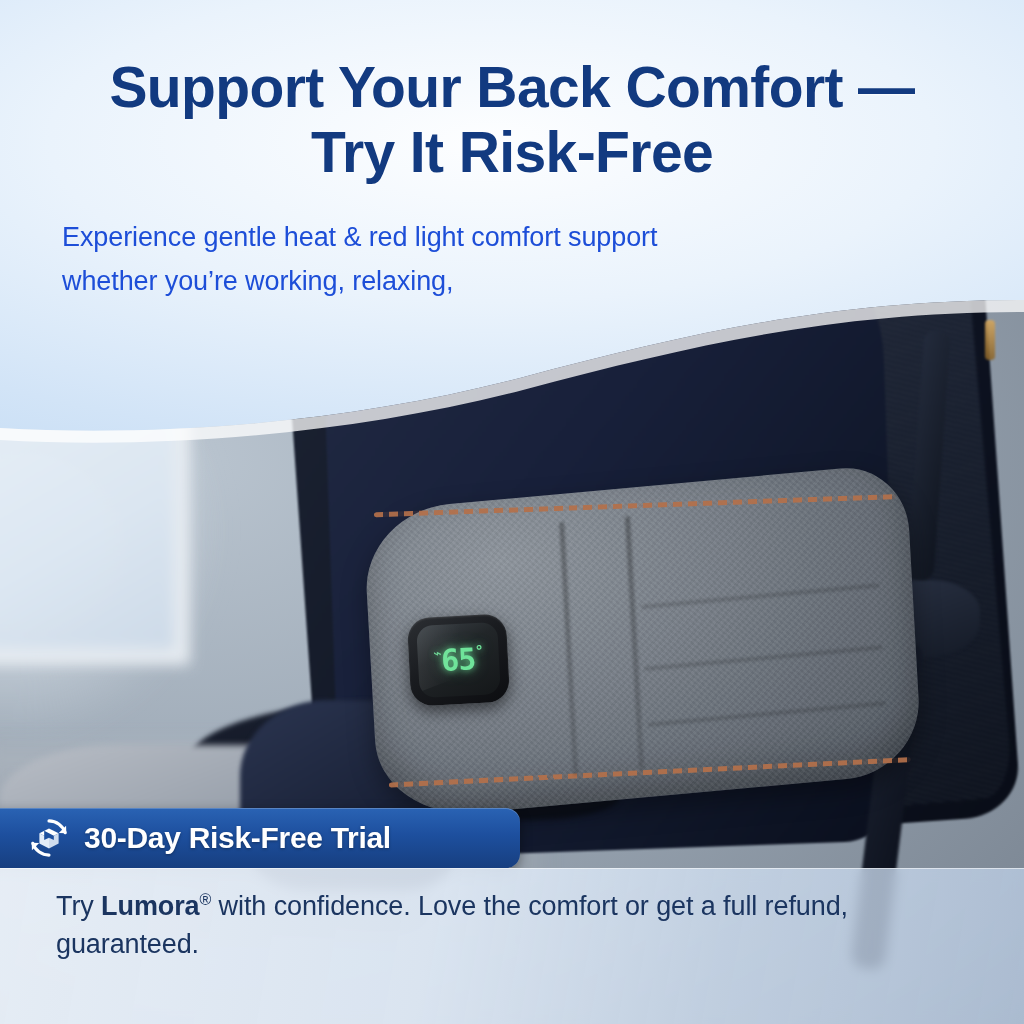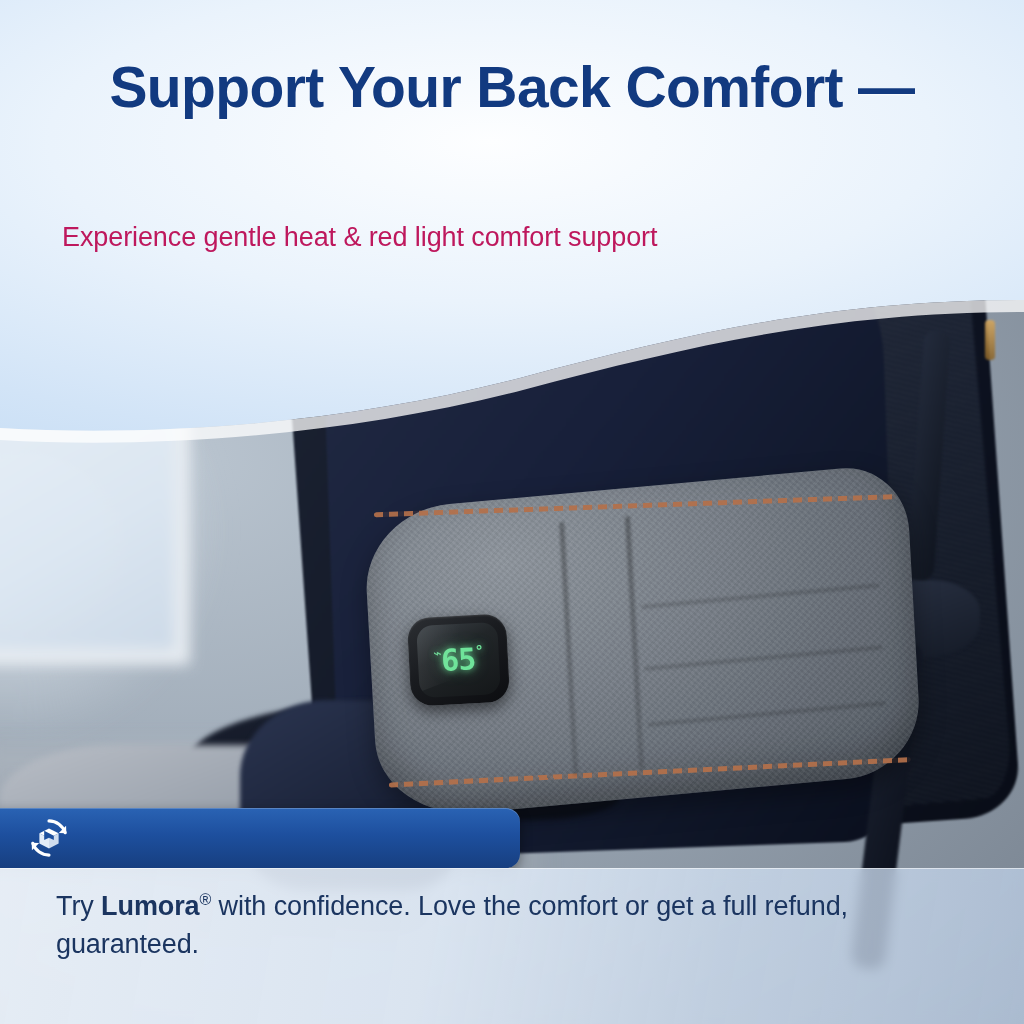--- a/index.html
+++ b/index.html
@@ -289,21 +289,21 @@
     font-weight: bold;
     line-height: 1.14;
     letter-spacing: -0.6px;
     text-shadow: 0 1px 2px rgba(255,255,255,.8);
     padding: 0 74px;
   }
   .subcopy {
     position: absolute;
     left: 62px; top: 216px;
     width: 720px;
-    color: #be185d;
+    color: #1d4ed8;
     font-size: 27px;
     line-height: 1.62;
     letter-spacing: -0.1px;
   }
 
   
   .badge {
     position: absolute;
     left: -10px; top: 808px;
     width: 530px; height: 60px;
@@ -420,36 +420,39 @@
     </div>
 
     <div class="vignette"></div>
   </div>
 
   <div class="header"></div>
   <div class="header-edge"></div>
 
   <div class="headline">
     <div>Support Your Back Comfort —</div>
+    <div>Try It Risk-Free</div>
   </div>
 
   <div class="subcopy">
     <div>Experience gentle heat &amp; red light comfort support</div>
+    <div>whether you’re working, relaxing,</div>
   </div>
 
   <div class="badge">
     <svg class="badge-icon" viewBox="0 0 48 48">
       <path d="M24 4.5 A19.5 19.5 0 0 1 42.5 18" fill="none" stroke="#ffffff" stroke-width="3.6" stroke-linecap="round"></path>
       <path d="M24 43.5 A19.5 19.5 0 0 1 5.5 30" fill="none" stroke="#ffffff" stroke-width="3.6" stroke-linecap="round"></path>
       <path d="M43.5 10 L43.8 18.6 L35.2 18.2 Z" fill="#ffffff"></path>
       <path d="M4.5 38 L4.2 29.4 L12.8 29.8 Z" fill="#ffffff"></path>
       <path d="M24 13 L35 18.6 L24 24.2 L13 18.6 Z" fill="#ffffff"></path>
       <path d="M13 18.6 L24 24.2 L24 36 L13 30.4 Z" fill="#e3ecf8"></path>
       <path d="M35 18.6 L24 24.2 L24 36 L35 30.4 Z" fill="#cfdcee"></path>
       <path d="M18.5 15.8 L29.5 21.4 L29.5 26.4 L24 23.6 L18.5 26.4 Z" fill="#1d4f9e"></path>
     </svg>
+    <span class="badge-label">30-Day Risk-Free Trial</span>
   </div>
 
   <div class="bottomband">
     <div class="guarantee"><span>Try </span><span class="brand">Lumora</span><span class="reg">®</span><span> with confidence. Love the comfort or get a full refund, guaranteed.</span></div>
   </div>
 
 </div>
 
 </body></html>

